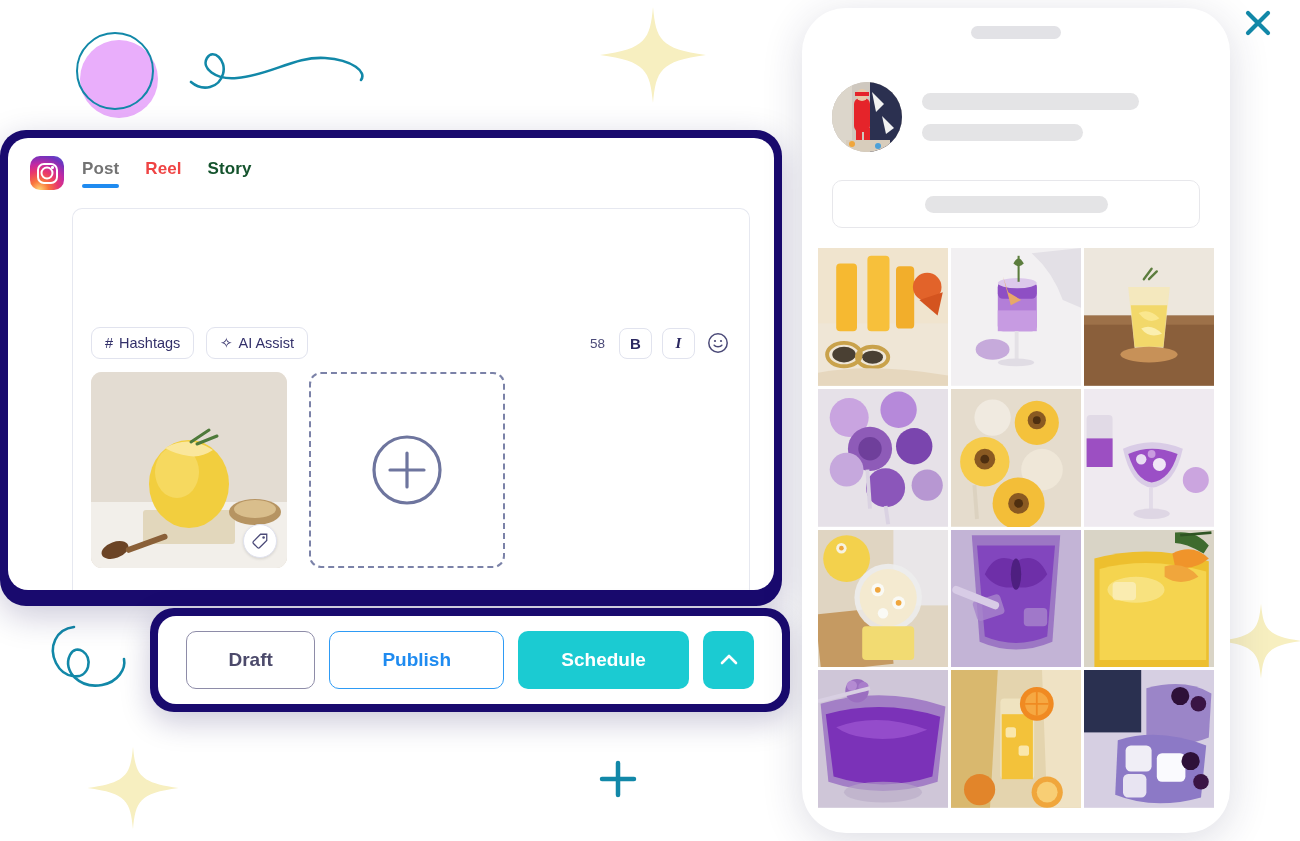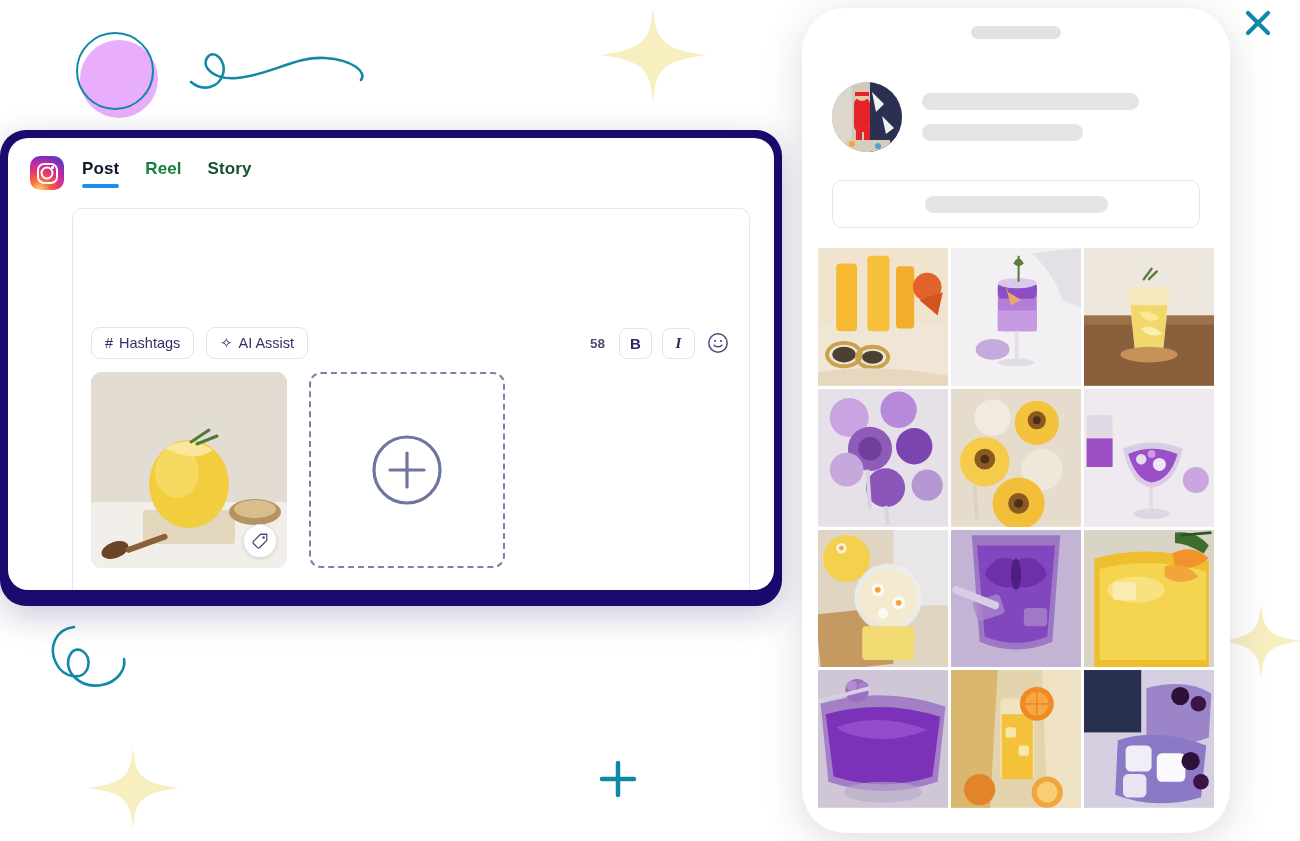--- a/index.html
+++ b/index.html
@@ -69,26 +69,26 @@
     content: ""; position: absolute; right: 1.5px; top: 1.5px;
     width: 2.6px; height: 2.6px; background: #fff; border-radius: 50%;
   }
 
   .tabs { display: flex; align-items: flex-start; gap: 26px; }
   .tab {
     font-size: 17px; font-weight: 700; color: #2E2A5E;
     padding-bottom: 9px; position: relative; cursor: pointer;
     letter-spacing: .1px;
   }
-  .tab.active { color: #0f172a; }
+  .tab.active { color: #737373; }
   .tab.active::after {
     content: ""; position: absolute; left: 0; right: 0; bottom: 0;
     height: 3.4px; border-radius: 2px; background: #1F8BF0;
   }
-  .tab.muted { color: #15803d; font-weight: 600; }
+  .tab.muted { color: #ef4444; font-weight: 600; }
   .tab.plain { font-weight: 600; color: #14532d; }
 
   .editor {
     position: absolute; left: 64px; top: 70px;
     width: 678px; height: 382px;
     border: 1px solid #E6E8F0; border-top-left-radius: 10px;
     border-top-right-radius: 10px; border-bottom: none;
     background: #fff;
   }
   .caption {
@@ -102,21 +102,21 @@
     display: flex; align-items: center; justify-content: space-between;
   }
   .chip-group { display: flex; gap: 12px; }
   .chip {
     border: 1px solid #E1E3EE; border-radius: 9px;
     padding: 7px 13px; font-size: 14.5px; color: #33306A;
     background: #fff; display: flex; align-items: center; gap: 6px;
     cursor: pointer; font-weight: 500;
   }
   .fmt-group { display: flex; align-items: center; gap: 10px; }
-  .char-count { font-size: 13.5px; color: #4B4A78; font-weight: 700; margin-right: 4px; }
+  .char-count { font-size: 13.5px; color: #4B4A78; font-weight: 400; margin-right: 4px; }
   .fmt-btn {
     width: 33px; height: 31px; border: 1px solid #E1E3EE; border-radius: 8px;
     background: #fff; display: flex; align-items: center; justify-content: center;
     font-size: 15px; color: #2B2860; cursor: pointer;
   }
   .fmt-btn.bold { font-weight: 800; }
   .fmt-btn.italic { font-style: italic; font-family: "Liberation Serif", serif; font-weight: 700; }
   .emoji-btn {
     width: 26px; height: 26px; cursor: pointer;
     display: flex; align-items: center; justify-content: center;
@@ -329,20 +329,32 @@
               <circle cx="37" cy="37" r="33" stroke="#6E759E" stroke-width="3.2"></circle>
               <path d="M37 20 V54 M20 37 H54" stroke="#6E759E" stroke-width="3.2" stroke-linecap="round"></path>
             </svg>
           </div>
         </div>
 
       </div>
     </div>
   </div>
 
+  <div class="actionbar-frame">
+    <div class="actionbar">
+      <div class="btn btn-draft">Draft</div>
+      <div class="btn btn-publish">Publish</div>
+      <div class="btn btn-schedule">Schedule</div>
+      <div class="btn btn-chevron">
+        <svg width="26" height="26" viewBox="0 0 26 26" fill="none">
+          <path d="M6 16 L13 9 L20 16" stroke="#fff" stroke-width="2.6" stroke-linecap="round" stroke-linejoin="round"></path>
+        </svg>
+      </div>
+    </div>
+  </div>
 
   <div class="phone">
     <div class="phone-notch"></div>
     <div class="phone-screen">
 
       <div class="profile-row">
         <div class="avatar">
           <svg viewBox="0 0 70 70" width="70" height="70" preserveAspectRatio="xMidYMid slice">
             <rect width="70" height="70" fill="#CFC8BF"></rect>
             <rect x="38" y="0" width="32" height="70" fill="#2B3050"></rect>

